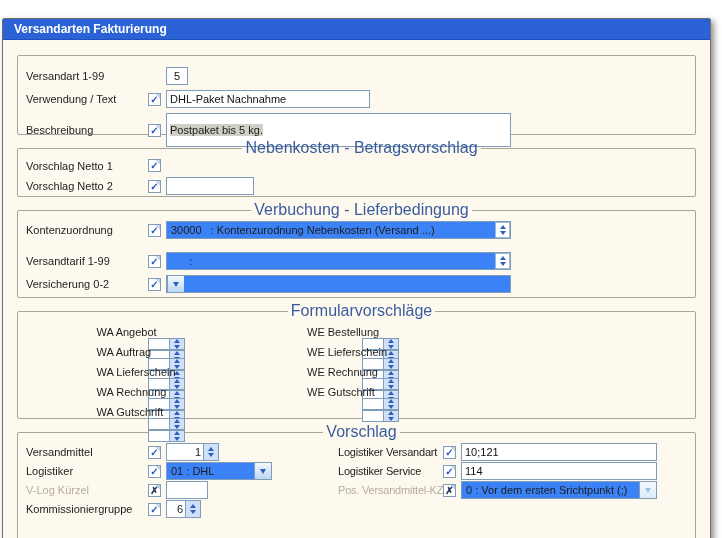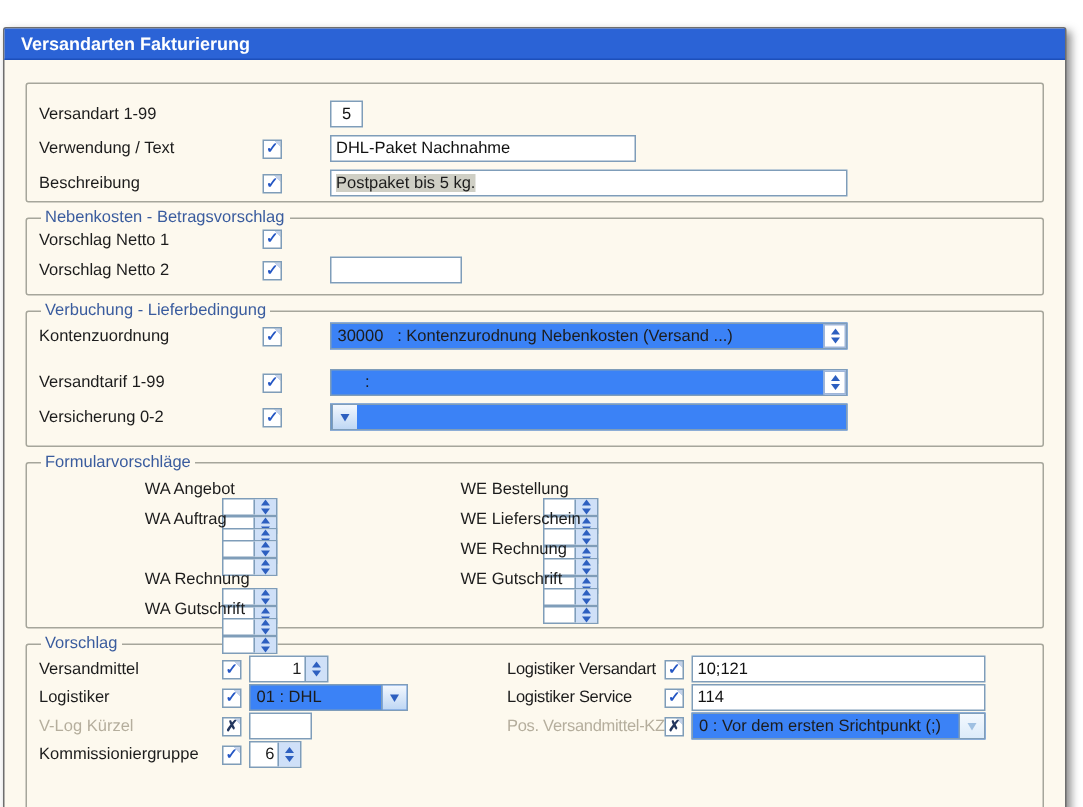--- a/index.html
+++ b/index.html
@@ -10,43 +10,43 @@
             box-shadow:3px 3px 6px rgba(80,80,80,.65); }
   .titlebar { height:21px; background:#2b63d6; border-bottom:1px solid #1d4fba;
               display:flex; align-items:center; padding-left:11px; }
   .titlebar .title { color:#ffffff; font-weight:bold; font-size:12px; }
   .content { padding:0 14px; }
 
   
   .plainbox { margin-top:15px; height:80px; border:1px solid #a6a69b; border-radius:2px;
               padding:11px 0 0 8px; }
   fieldset { border:1px solid #a6a69b; border-radius:2px; margin-top:4px; padding:2px 0 0 8px; }
-  legend { color:#3a5c9e; padding:0 3px; margin-left:1px; font-size:11px; }
+  legend { color:#3a5c9e; padding:0 3px; margin-left:1px; font-size:16px;text-align:center; }
   fieldset.nk { height:58px; }
   fieldset.vb { height:97px; }
   fieldset.fv { height:117px; padding-top:6px; }
   fieldset.lg { height:119px; }
 
   
-  .row { display:flex; align-items:center; margin-bottom:5px;gap:27px; }
+  .row { display:flex; align-items:center; margin-bottom:5px; }
   .lbl { width:122px; flex:none; white-space:nowrap; }
   .lbl.dis { color:#b5ae9d; }
   .chk { width:13px; height:13px; flex:none; margin-right:5px; border:1px solid #7f9db9;
          background:linear-gradient(225deg,#c4d2ea 3px,#ffffff 3px);
          color:#2456c4; font-weight:bold; font-size:10px; line-height:11px; text-align:center; }
   .chk.x { color:#23365e; }
   .chkspacer { width:18px; flex:none; }
 
   
   .txt { height:18px; border:1px solid #7f9db9; background:#fff; padding:0 3px;
          font-family:"Liberation Sans",sans-serif; font-size:11px; color:#111; }
   input.txt { outline:none; }
   .num { text-align:right; padding-right:4px; }
   .field { display:inline-flex; align-items:center; height:18px; border:1px solid #7f9db9;
-           background:#fff; padding:0 3px; }
+           background:#fff; padding:16px 3px; }
   .sel { background:#cfcfc5; }
 
   
   .combo { display:flex; align-items:center; height:18px; border:1px solid #7f9db9; background:#3b82f6; }
   .combo .val { flex:1; padding:0 4px; white-space:pre; overflow:hidden; }
   .spin { width:15px; height:100%; flex:none; display:flex; flex-direction:column;
           align-items:center; justify-content:center; gap:2px;
           background:#cfe0f8; border-left:1px solid #7f9db9; }
   .spin.white { background:#ffffff; outline:1px solid #9fb6d9; outline-offset:-1px; }
   .spin i, .drop i { display:block; width:0; height:0; border-left:3px solid transparent;
@@ -201,20 +201,21 @@
             <span class="gap3"></span>
             <span class="sfld w37">
                 <span class="fill"></span>
                 <span class="spin">
                   <i class="up"></i>
                   <i class="dn"></i>
                 </span>
               </span>
           </div>
           <div class="frow">
+            <span class="flbl">WA Lieferschein</span>
             <span class="sfld w37">
                 <span class="fill"></span>
                 <span class="spin">
                   <i class="up"></i>
                   <i class="dn"></i>
                 </span>
               </span>
             <span class="gap3"></span>
             <span class="sfld w37">
                 <span class="fill"></span>

